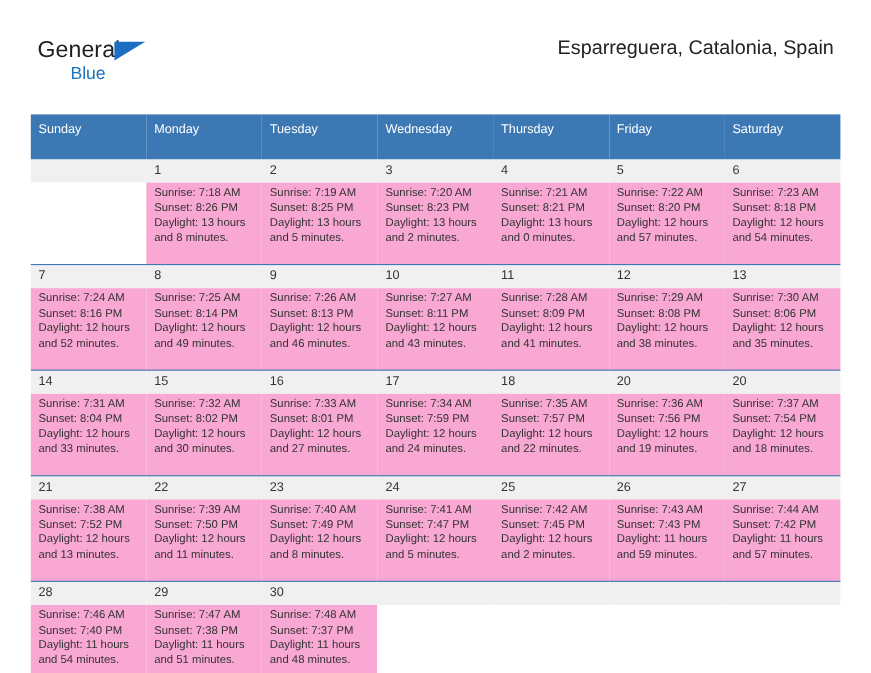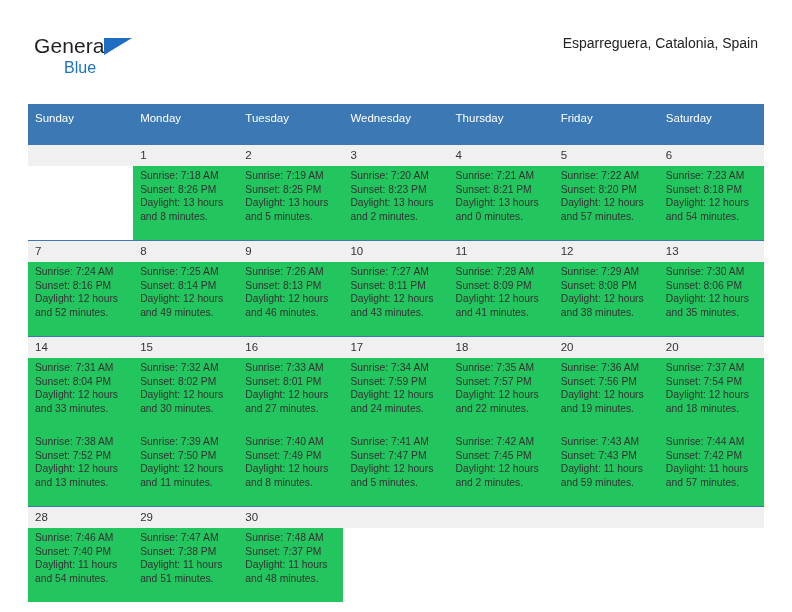--- a/index.html
+++ b/index.html
@@ -71,21 +71,21 @@
   }
   .month-title {
     font-size: 26px;
     color: #222222;
     line-height: 34px;
     white-space: nowrap;
     font-weight: normal;
     margin: 0;
   }
   .location {
-    font-size: 14px;
+    font-size: 18px;
     color: #222222;
     line-height: 22px;
     margin-top: 4px;
     white-space: nowrap;
   }
 
   
   .calendar {
     position: absolute;
     left: 28px;
@@ -113,21 +113,21 @@
     color: #333333;
     padding: 4px 0 3px 7px;
     border-top: 1px solid #3c78b4;
     vertical-align: top;
     height: 14px;
   }
   tr.numrow-first td.daynum {
     border-top: none;
   }
   td.detail {
-    background: #22c55e;
+    background: #f9a8d4;
     font-size: 10.3px;
     color: #333333;
     line-height: 13.6px;
     padding: 3px 6px 9px 7px;
     vertical-align: top;
     height: 62px;
     border: none;
   }
   td.detail .line {
     white-space: nowrap;
@@ -320,20 +320,29 @@
               <div class="line">and 19 minutes.</div>
             </td>
             <td class="detail">
               <div class="line">Sunrise: 7:37 AM</div>
               <div class="line">Sunset: 7:54 PM</div>
               <div class="line">Daylight: 12 hours</div>
               <div class="line">and 18 minutes.</div>
             </td>
           </tr>
           <tr>
+            <td class="daynum">21</td>
+            <td class="daynum">22</td>
+            <td class="daynum">23</td>
+            <td class="daynum">24</td>
+            <td class="daynum">25</td>
+            <td class="daynum">26</td>
+            <td class="daynum">27</td>
+          </tr>
+          <tr>
             <td class="detail">
               <div class="line">Sunrise: 7:38 AM</div>
               <div class="line">Sunset: 7:52 PM</div>
               <div class="line">Daylight: 12 hours</div>
               <div class="line">and 13 minutes.</div>
             </td>
             <td class="detail">
               <div class="line">Sunrise: 7:39 AM</div>
               <div class="line">Sunset: 7:50 PM</div>
               <div class="line">Daylight: 12 hours</div>

